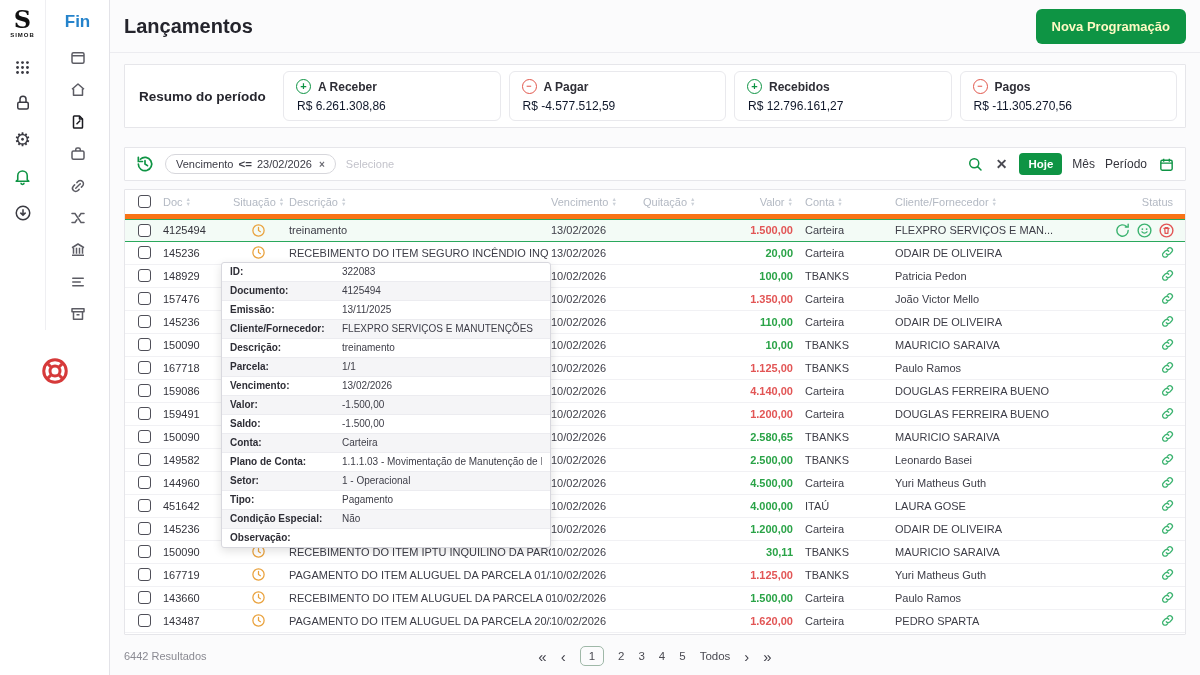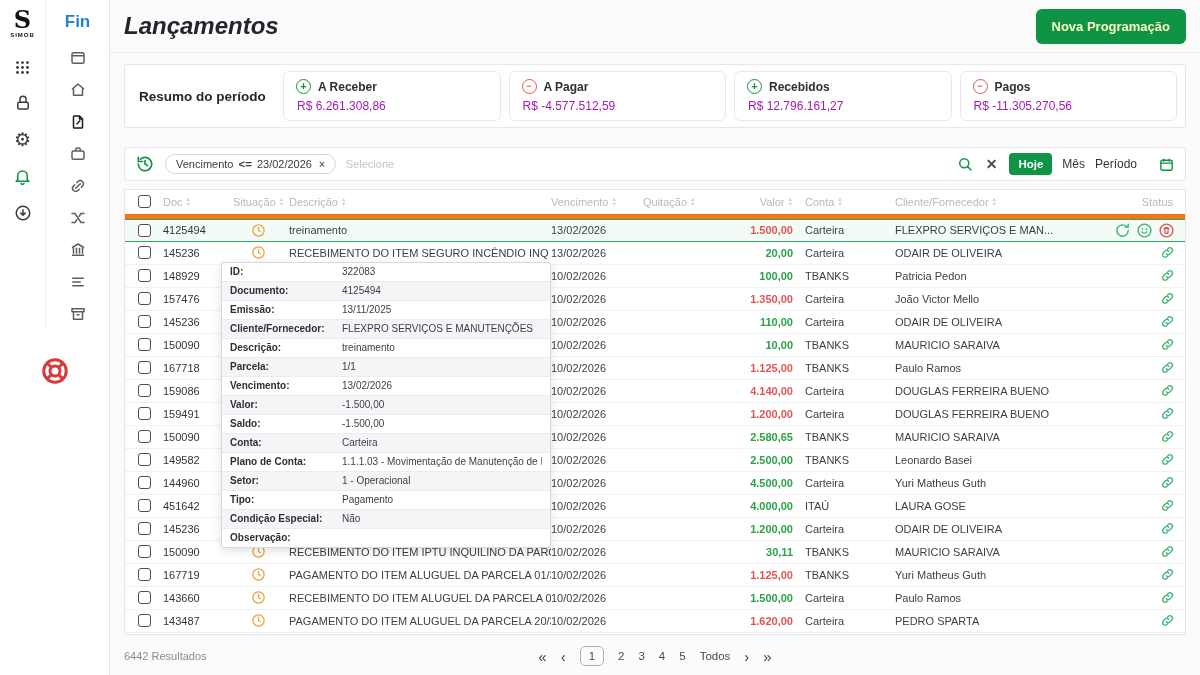--- a/index.html
+++ b/index.html
@@ -23,52 +23,52 @@
   .r2-ic.active { color:#1b1b20; }
   .lifebuoy { margin:26px auto 0; line-height:0; cursor:pointer; }
   .userblock { margin-top:auto; padding-bottom:12px; text-align:center; }
   .avatar { width:56px; height:56px; border-radius:50%; border:2px solid #e7eaee; background:#fcfdfe; color:#a9bac7; font-size:17px; font-weight:bold; display:flex; align-items:center; justify-content:center; margin:0 auto 8px; cursor:pointer; }
   .uname { font-size:11px; font-weight:bold; color:#3d3d47; }
   .ucompany { font-size:6.5px; color:#9a9aa2; margin-top:2px; }
 
   
   .main { flex:1; display:flex; flex-direction:column; background:#fbfbfc; min-width:0; }
   .pagehead { height:54px; display:flex; align-items:center; justify-content:space-between; padding:0 14px; border-bottom:1px solid #ececf0; background:#fbfbfc; }
-  .pagetitle { font-size:24px; font-weight:bold; color:#24242c;font-style:italic; }
+  .pagetitle { font-size:20px; font-weight:bold; color:#24242c; }
   .newbtn { background:#0e9444; color:#fef9c3; border:none; font-family:inherit; font-size:13px; font-weight:bold; padding:10px 16px; border-radius:6px; cursor:pointer; }
 
   .card { background:#fff; border:1px solid #e6e6ea; border-radius:1px; }
 
   
   .summary { margin:11px 14px 0; padding:6px 8px; display:flex; align-items:center; }
   .sumtitle { width:150px; padding-left:6px; font-size:13.5px; font-weight:bold; color:#26262e; }
   .sumcards { flex:1; display:flex; gap:8px; }
   .sumcard { flex:1; border:1px solid #e9e9ed; border-radius:6px; padding:7px 12px; background:#fff; }
   .sumhead { display:flex; align-items:center; gap:7px; }
   .sumicon { width:15px; height:15px; border-radius:50%; border:1.5px solid; display:inline-flex; align-items:center; justify-content:center; font-size:11px; font-weight:bold; line-height:1; }
   .sumicon.plus { color:#0e9444; border-color:#0e9444; }
   .sumicon.plus::before { content:"+"; }
   .sumicon.minus { color:#e2574c; border-color:#e2574c; }
   .sumicon.minus::before { content:"−"; font-size:9px; }
   .sumlabel { font-size:12px; font-weight:bold; color:#2e2e36; }
-  .sumvalue { font-size:12px; color:#a21caf; margin-top:5px; padding-left:1px; }
+  .sumvalue { font-size:12px; color:#0f172a; margin-top:5px; padding-left:1px; }
 
   
   .filterbar { margin:19px 14px 0; height:34px; display:flex; align-items:center; gap:10px; padding:0 10px; }
   .historyic { line-height:0; cursor:pointer; color:#0e9444; }
   .chip { display:inline-flex; align-items:center; gap:5px; border:1px solid #d7d7dc; border-radius:14px; padding:3px 10px; font-size:11px; color:#3b3b45; white-space:nowrap; cursor:default; }
   .chip .op { font-weight:bold; font-size:11.5px; }
   .chip .rm { color:#6b6b73; font-weight:bold; font-size:10px; margin-left:2px; cursor:pointer; }
   .selinput { flex:1; border:none; outline:none; font-family:inherit; font-size:11px; color:#3b3b45; background:transparent; min-width:60px; }
   .selinput::placeholder { color:#c3c3cb; }
   .fb-ic { line-height:0; cursor:pointer; }
   .clearx { font-size:14px; font-weight:bold; color:#4a4a52; cursor:pointer; padding:0 2px; }
   .todaybtn { background:#0e9444; color:#fff; border:none; font-family:inherit; font-size:11.5px; font-weight:bold; padding:5px 9px; border-radius:4px; cursor:pointer; }
   .fb-label { font-size:12px; color:#34343c; cursor:pointer; }
-  .period { display:flex; align-items:center; gap:21px; cursor:pointer; }
+  .period { display:flex; align-items:center; gap:11px; cursor:pointer; }
 
   
   .tablecard { margin:8px 14px 0; height:452px; overflow:hidden; position:relative; }
   .trow { display:grid; grid-template-columns:38px 70px 56px 262px 92px 78px 84px 90px 218px 1fr; align-items:center; height:23px; border-bottom:1px solid #f1f1f4; }
   .trow.thead { height:29px; border-bottom:5px solid #f97316; }
   .cell { font-size:11px; white-space:nowrap; overflow:hidden; padding-right:6px; display:flex; align-items:center; }
   .thead .cell { color:#b3b9c3; font-size:11px; }
   .cell.check { justify-content:center; padding-right:0; }
   .checkbox { width:13px; height:13px; border:1.5px solid #4f4f58; border-radius:3px; background:#fff; cursor:pointer; flex:0 0 auto; }
   .caret { display:inline-flex; flex-direction:column; margin-left:3px; color:#ccd1d8; line-height:4.5px; font-size:5.5px; cursor:pointer; }

